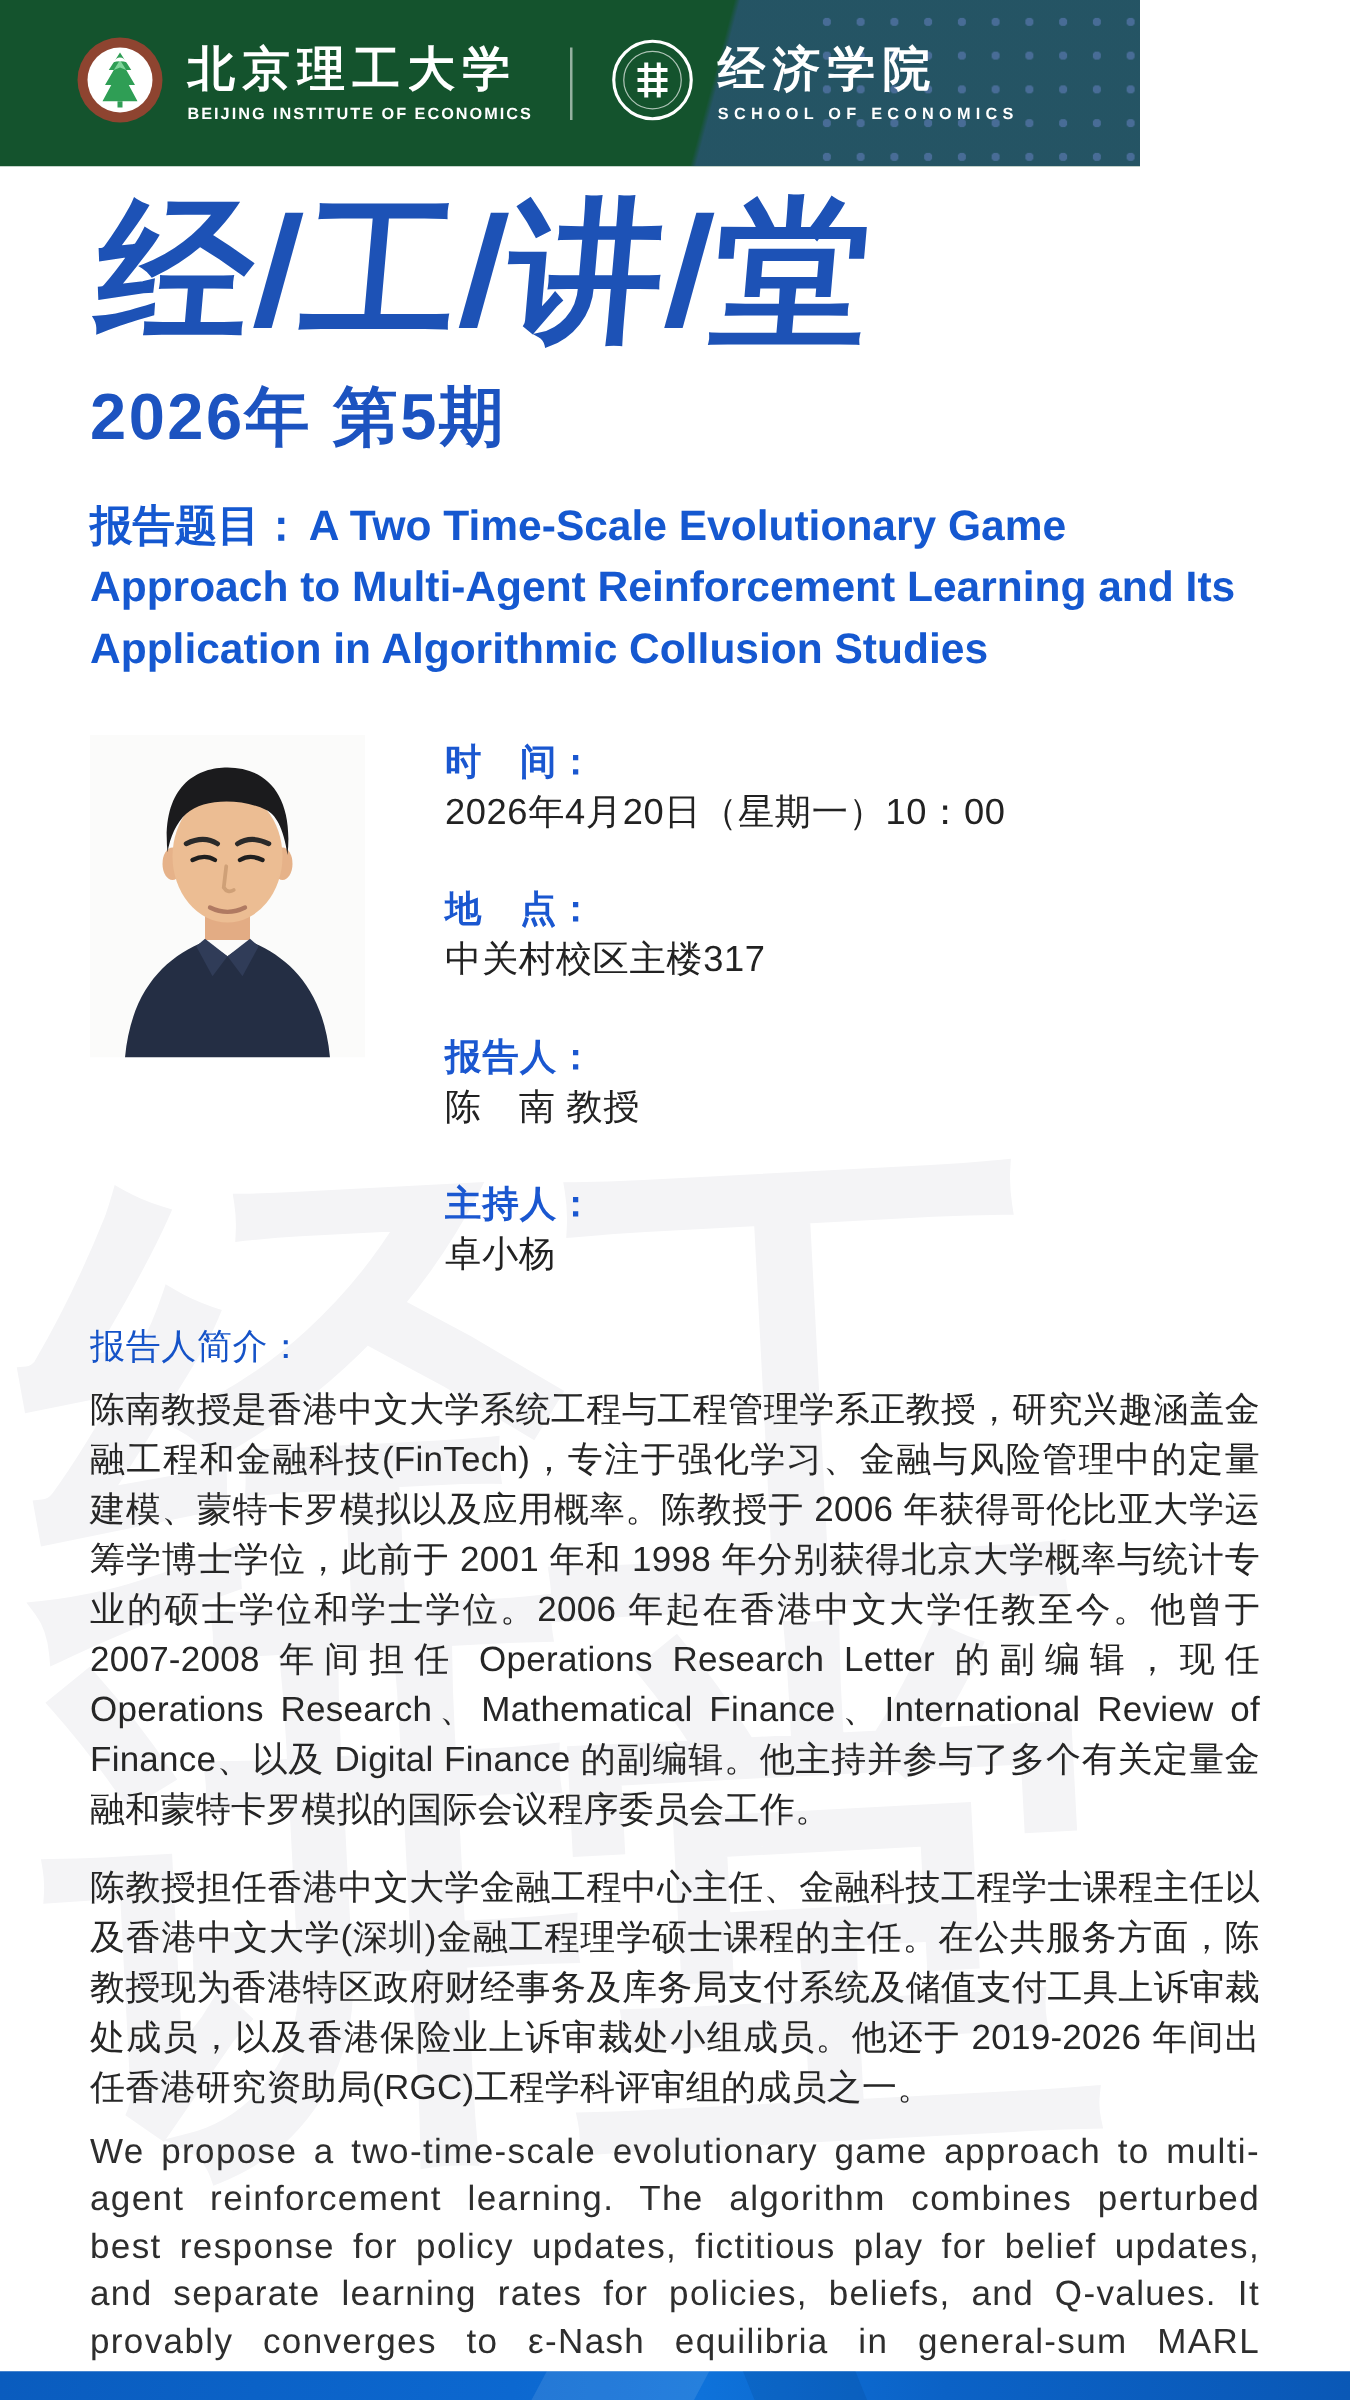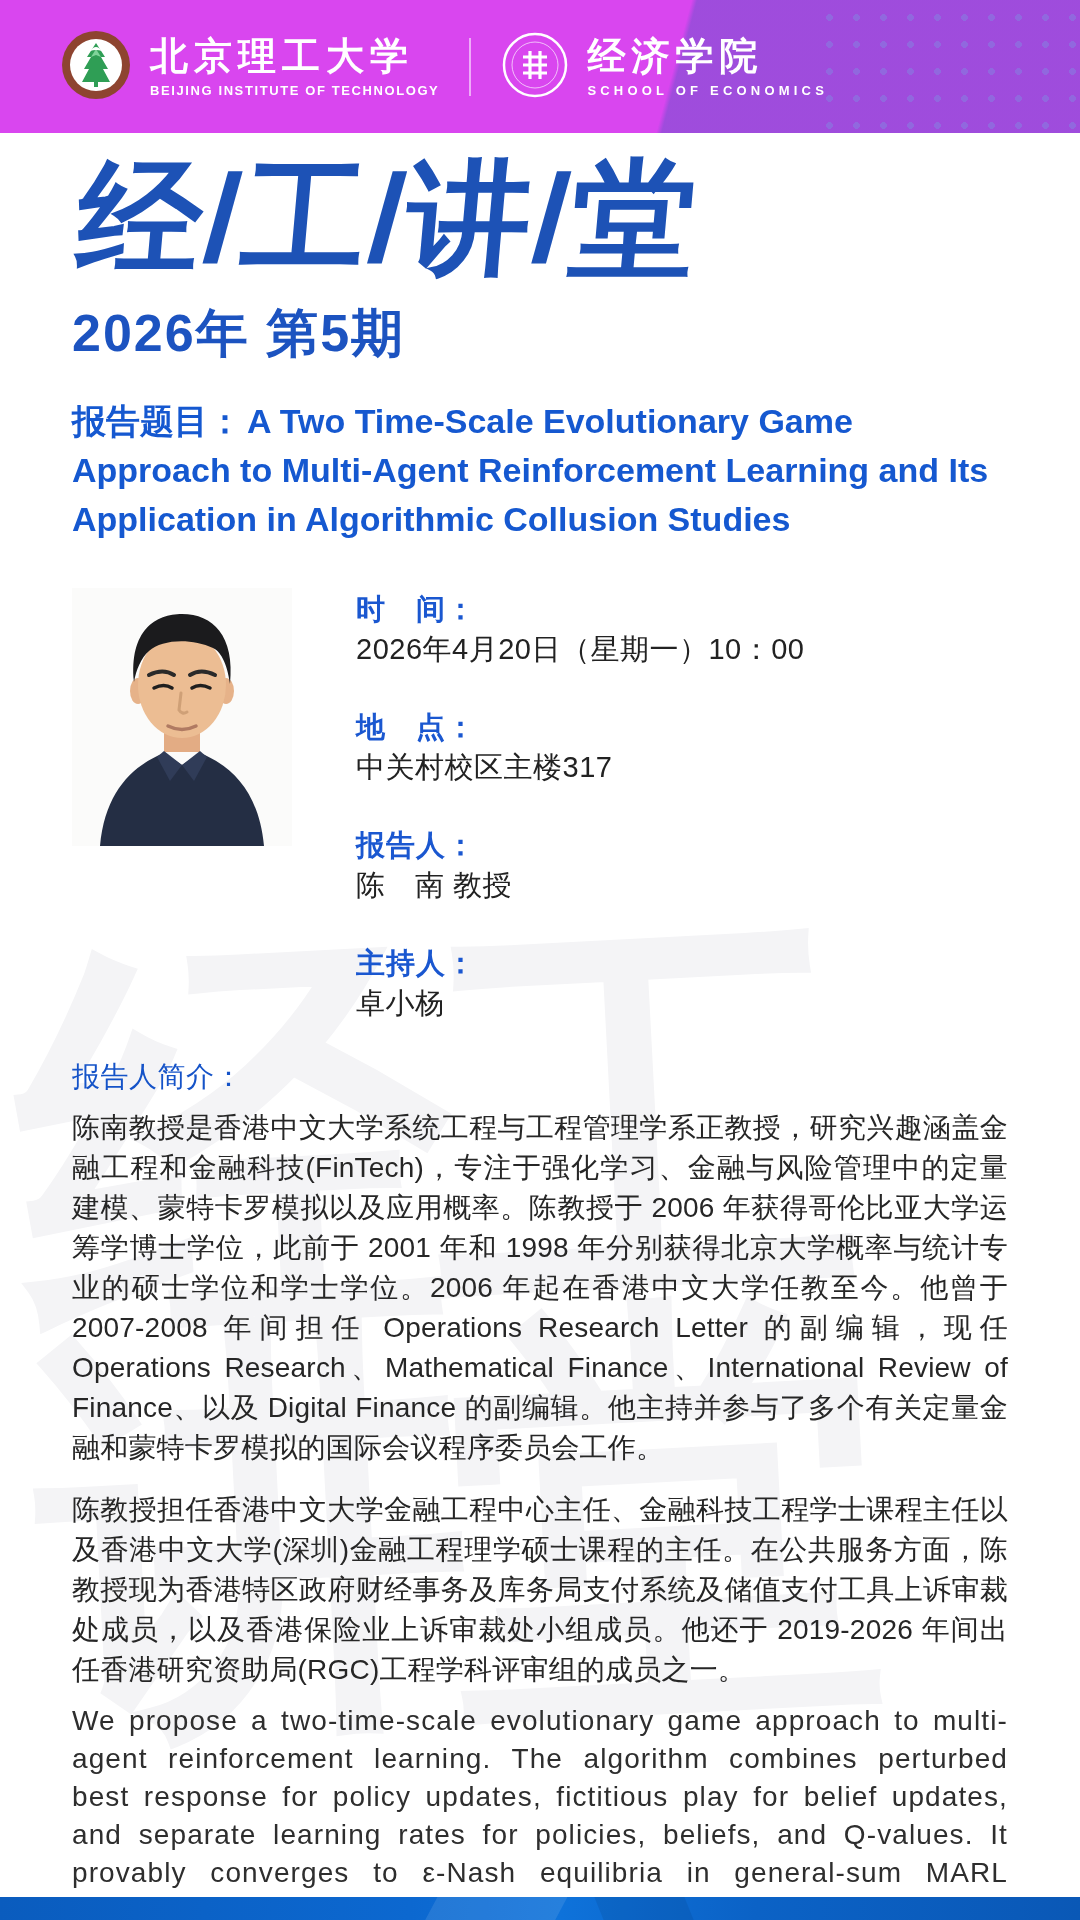--- a/index.html
+++ b/index.html
@@ -4,22 +4,22 @@
 <style>
   html,body { margin:0; padding:0; background:#e8e8e8; }
   .poster {
     position:relative; width:1080px; height:1920px; margin:0 auto;
     background:#ffffff; overflow:hidden;
     font-family:"Liberation Sans","DejaVu Sans",sans-serif;
   }
 
   
   .header {
-    position:absolute; top:0; left:0; width:1080px; height:133px;
-    background:#d946ef; overflow:hidden; z-index:4;
+    position:absolute; top:0; left:0; width:912px; height:133px;
+    background:#14532d; overflow:hidden; z-index:4;
   }
   .header-sheen {
     position:absolute; inset:0;
     background:linear-gradient(105deg, rgba(255,255,255,0) 62%, rgba(64,86,190,.38) 62.5%);
   }
   .header-dots {
     position:absolute; right:0; top:0; width:270px; height:133px;
     background-image:radial-gradient(rgba(125,145,225,.40) 3.2px, transparent 3.6px);
     background-size:27px 27px; background-position:6px 4px;
   }
@@ -112,21 +112,21 @@
           <circle cx="36" cy="36" r="26" fill="#ffffff"></circle>
           <path d="M36 14 L45 28 L41 28 L48 40 L43 40 L50 53 L22 53 L29 40 L24 40 L31 28 L27 28 Z" fill="#2f9e55"></path>
           <path d="M36 20 L41 28 L36 26 L31 28 Z" fill="#7fd49a"></path>
           <path d="M30 22 Q36 14 42 22 Q36 20 30 22 Z" fill="#ffffff"></path>
           <rect x="34" y="53" width="4" height="5" fill="#2f9e55"></rect>
         </svg>
       </span>
 
       <span class="brand-text">
         <span class="brand-zh">北京理工大学</span>
-        <span class="brand-en">BEIJING INSTITUTE OF TECHNOLOGY</span>
+        <span class="brand-en">BEIJING INSTITUTE OF ECONOMICS</span>
       </span>
 
       <span class="header-divider"></span>
 
       <span class="logo-circle">
         <svg width="68" height="68" viewBox="0 0 68 68">
           <circle cx="34" cy="34" r="31" fill="none" stroke="#ffffff" stroke-width="2.5"></circle>
           <circle cx="34" cy="34" r="23" fill="none" stroke="#ffffff" stroke-width="1" opacity=".65"></circle>
           <path d="M22 26 h24 M22 34 h24 M22 42 h24" stroke="#ffffff" stroke-width="3.2" fill="none"></path>
           <path d="M29 20 v28 M39 20 v28" stroke="#ffffff" stroke-width="3.2" fill="none"></path>

